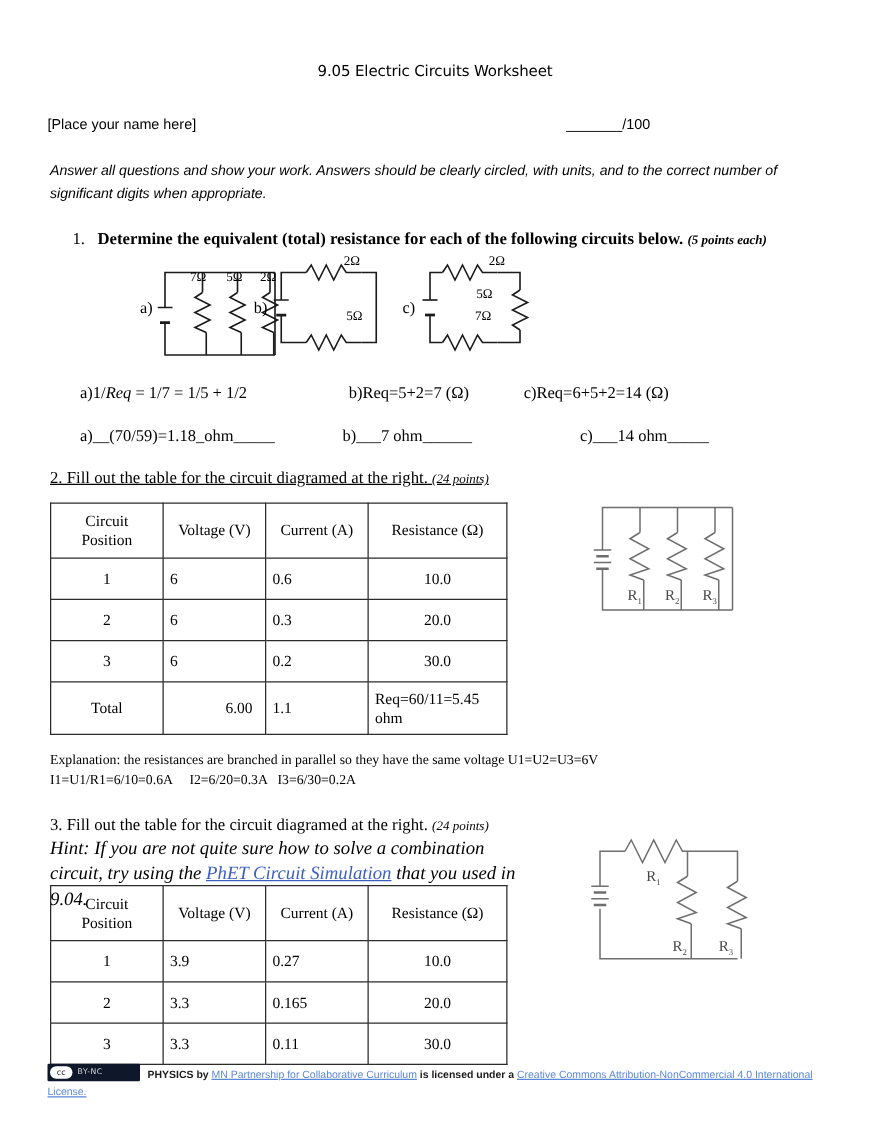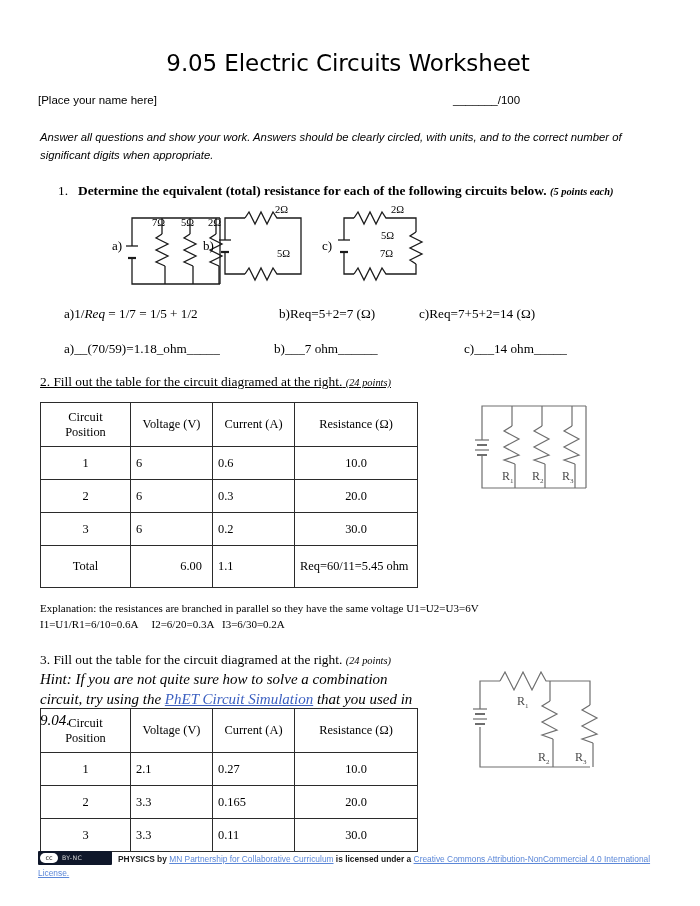--- a/index.html
+++ b/index.html
@@ -15,21 +15,21 @@
     overflow: hidden;
   }
   .page { position: relative; width: 700px; height: 906px; padding: 0; }
 
   
   .doc-title {
     position: absolute;
     top: 50px; left: 0; width: 696px;
     text-align: center;
     font-family: "DejaVu Sans", sans-serif;
-    font-size: 23px;
+    font-size: 12px;
     font-weight: 400;
     letter-spacing: -0.1px;
   }
 
   
   .name-row {
     position: absolute; top: 94px; left: 38px; width: 624px;
     font-family: "Liberation Sans", sans-serif;
     font-size: 11.5px;
   }
@@ -98,21 +98,21 @@
     font-weight: normal;
   }
   table.data-table th {
     text-align: center;
     vertical-align: middle;
     line-height: 1.18;
   }
   .col-pos   { width: 90px; }
   .col-volt  { width: 82px; }
   .col-cur   { width: 82px; }
-  .col-res   { width: 123px; }
+  .col-res   { width: 111px; }
 
   .cell-c { text-align: center; vertical-align: middle; }
   .cell-l { text-align: left; vertical-align: middle; padding-left: 5px !important; }
   .cell-r { text-align: right; vertical-align: middle; padding-right: 10px !important; }
   .cell-l-top { text-align: left; vertical-align: middle; padding-left: 5px !important; line-height:1.2; }
 
   #table2 { position: absolute; top: 402px; left: 40px; }
   #table2 tr { height: 33px; }
   #table2 tr.hdr { height: 44px; }
   #table2 tr.total { height: 42px; }
@@ -267,21 +267,21 @@
       </g>
     </svg>
     <span style="position:absolute; left:391px; top:4px; font-size:10.5px;">2Ω</span>
     <span style="position:absolute; left:381px; top:30px; font-size:10.5px;">5Ω</span>
     <span style="position:absolute; left:380px; top:48px; font-size:10.5px;">7Ω</span>
   </div>
 
   <div class="q1-work">
     <span class="wa"><span>a)1/</span><i>Req</i><span> = 1/7 = 1/5 + 1/2</span></span>
     <span class="wb">b)Req=5+2=7 (Ω)</span>
-    <span class="wc">c)Req=7+5+2=14 (Ω)</span>
+    <span class="wc">c)Req=6+5+2=14 (Ω)</span>
   </div>
 
   <div class="q1-answers">
     <span class="aa">a)__(70/59)=1.18_ohm_____</span>
     <span class="ab">b)___7 ohm______</span>
     <span class="ac">c)___14 ohm_____</span>
   </div>
 
   <div class="q2-text">
     <span>2. Fill out the table for the circuit diagramed at the right.</span>
@@ -401,21 +401,21 @@
       <th class="col-pos">
         <span>Circuit</span><br>
         <span>Position</span>
       </th>
       <th class="col-volt">Voltage (V)</th>
       <th class="col-cur">Current (A)</th>
       <th class="col-res">Resistance (Ω)</th>
     </tr>
     <tr>
       <td class="cell-c">1</td>
-      <td class="cell-l">2.1</td>
+      <td class="cell-l">3.9</td>
       <td class="cell-l">0.27</td>
       <td class="cell-c">10.0</td>
     </tr>
     <tr>
       <td class="cell-c">2</td>
       <td class="cell-l">3.3</td>
       <td class="cell-l">0.165</td>
       <td class="cell-c">20.0</td>
     </tr>
     <tr>

